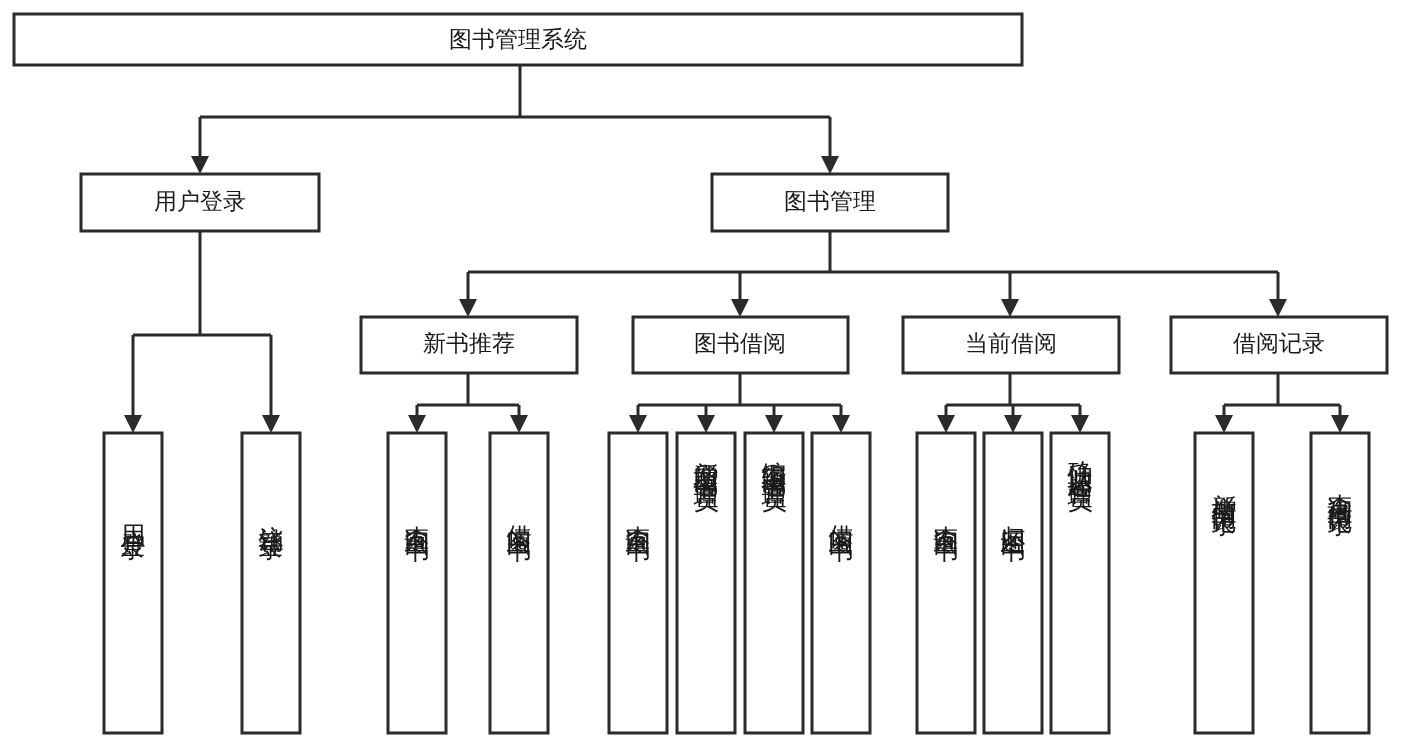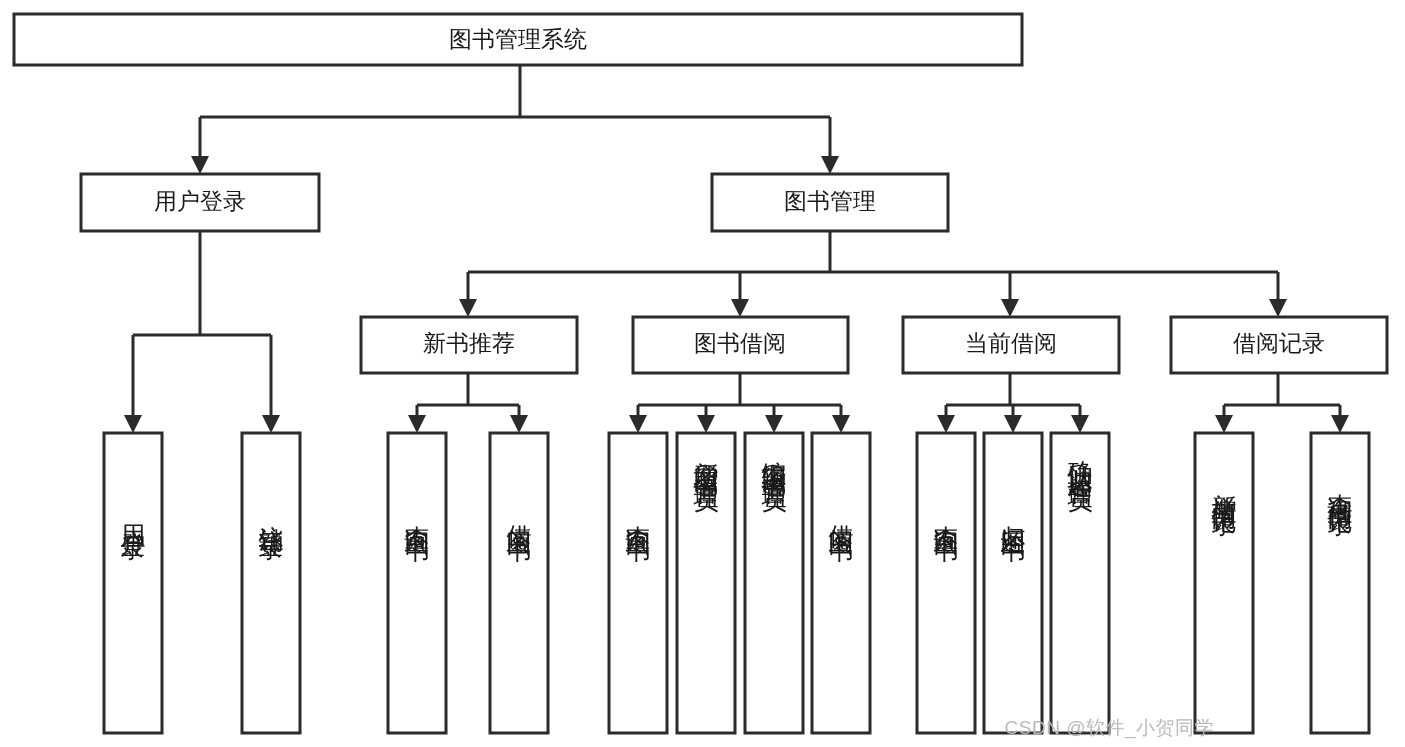--- a/index.html
+++ b/index.html
@@ -235,14 +235,13 @@
     <span class="leaf-vtext" style="margin-top:8px;">确认归还（管理员）</span>
   </div>
 
   <div class="leaf-label-wrap" style="left:1195px; top:433px; width:58px; height:300px;">
     <span class="leaf-vtext" style="margin-top:40px;">新增借阅记录</span>
   </div>
   <div class="leaf-label-wrap" style="left:1311px; top:433px; width:58px; height:300px;">
     <span class="leaf-vtext" style="margin-top:40px;">查询借阅记录</span>
   </div>
 
-  <div class="watermark">CSDN @软件_小贺同学</div>
 </div>
 
 </body></html>

